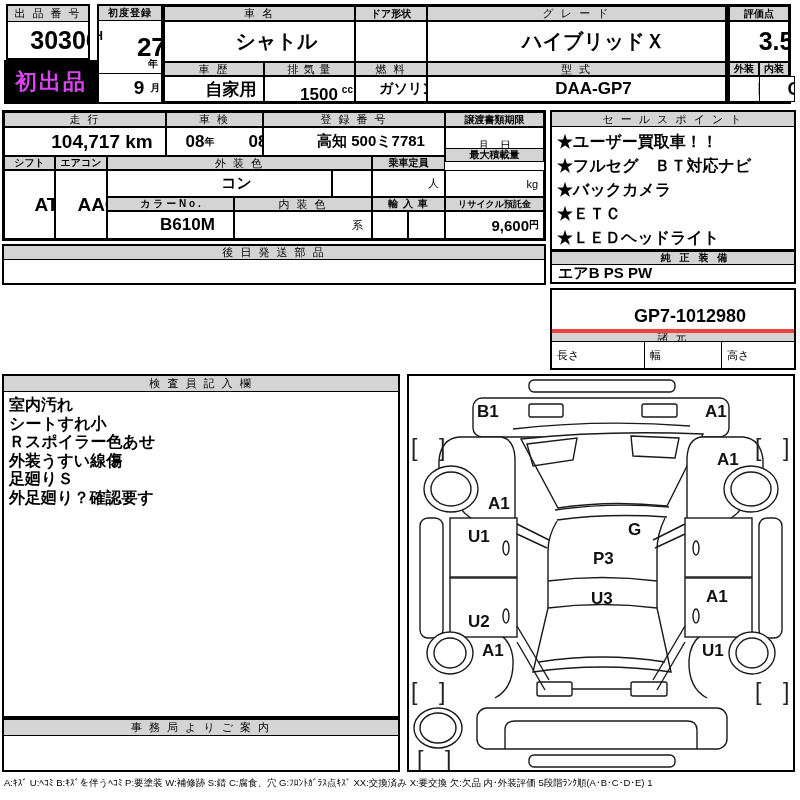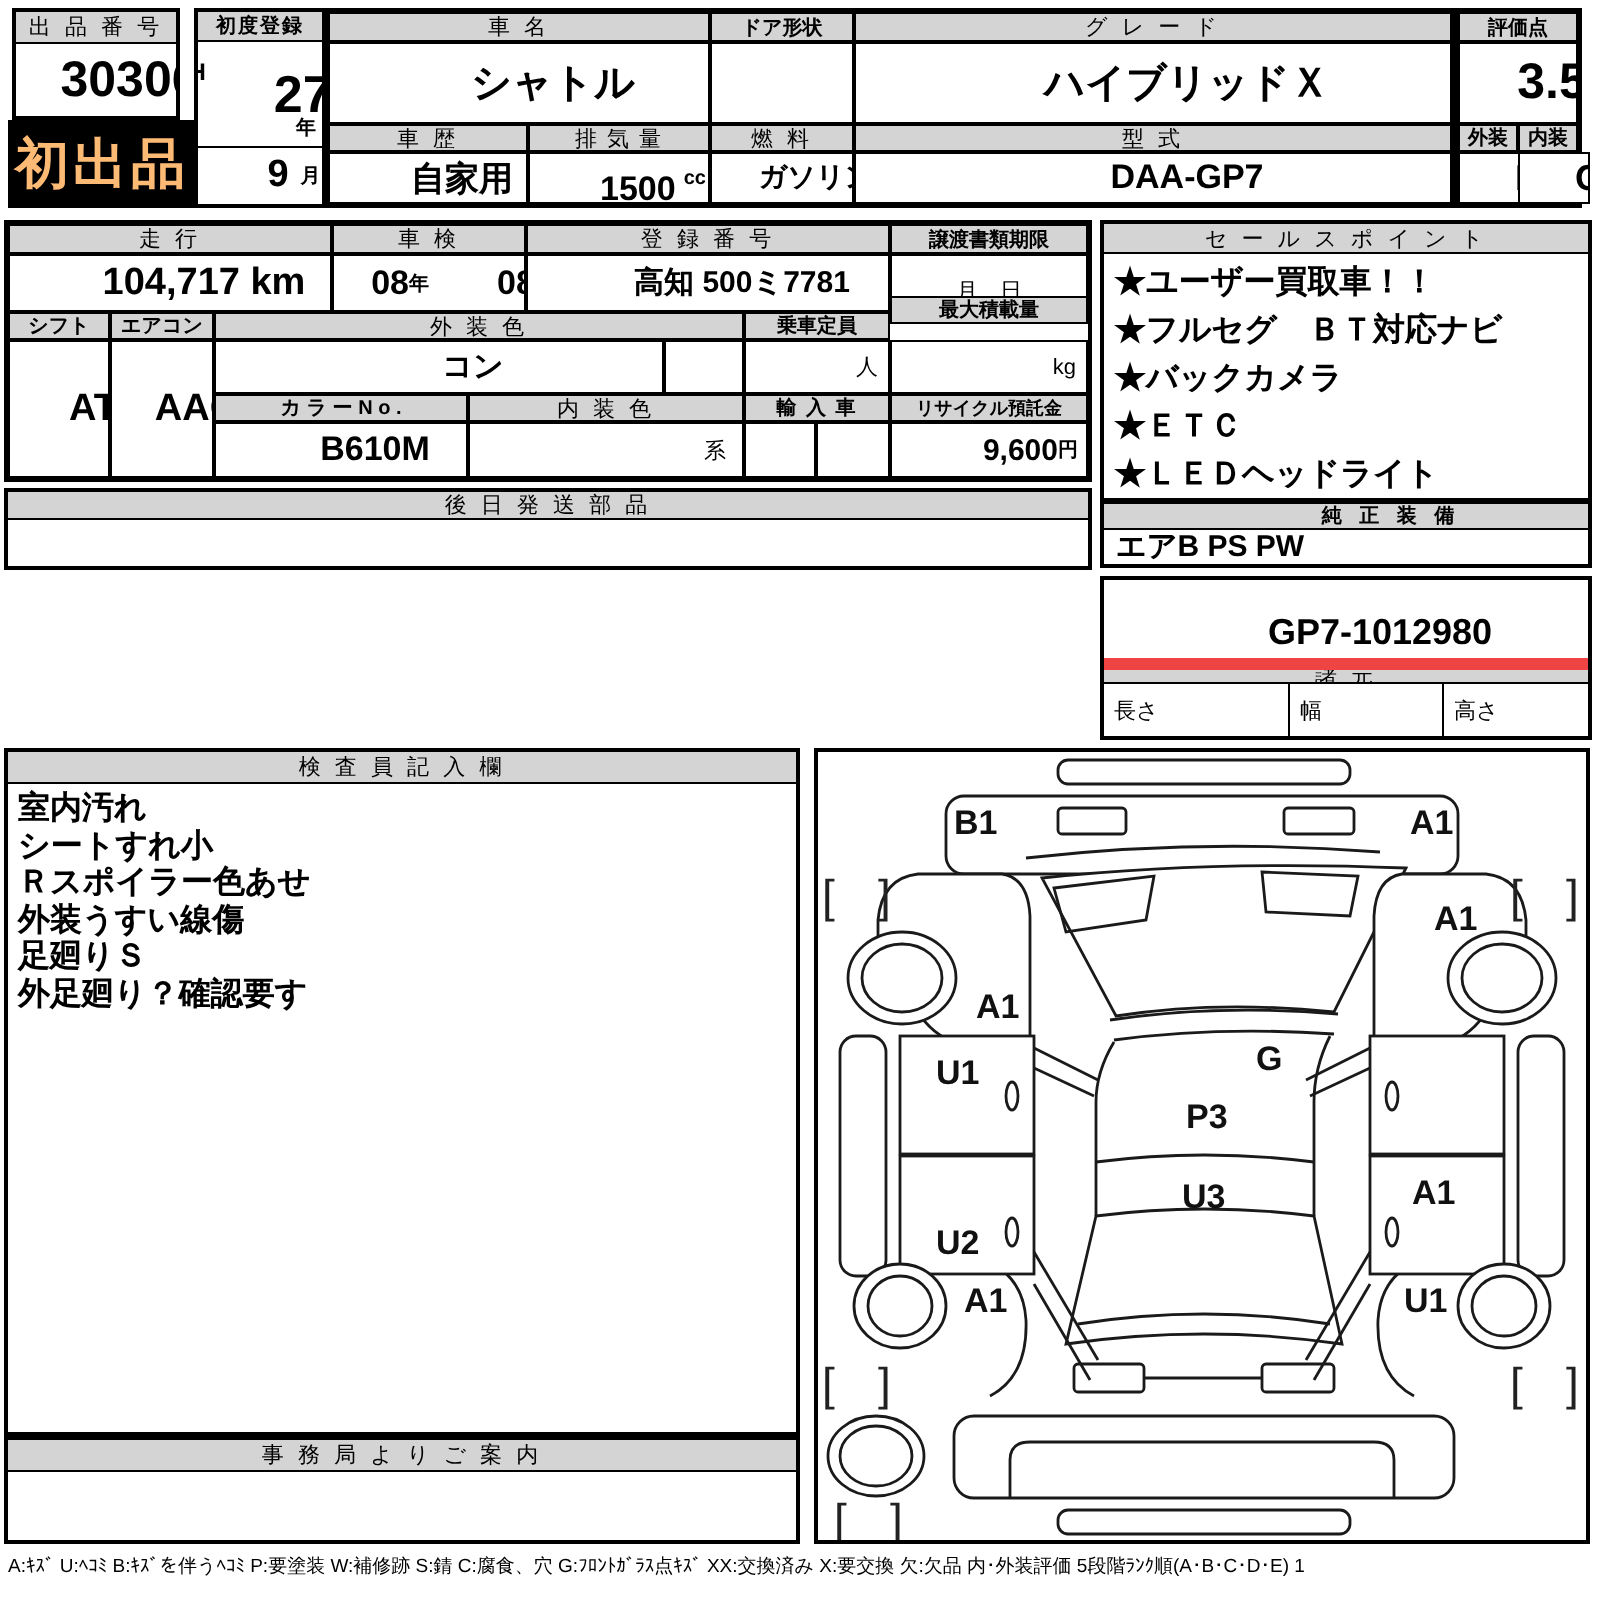--- a/index.html
+++ b/index.html
@@ -9,22 +9,22 @@
   .c{position:absolute;box-sizing:border-box;border:1px solid #000;background:#fff;
      display:flex;align-items:center;justify-content:center;overflow:hidden;white-space:pre;}
   .hdr{background:#d4d4d4;font-size:11px;font-weight:normal;letter-spacing:2px;}
   .hdr10{background:#d4d4d4;font-size:10px;font-weight:bold;letter-spacing:1px;}
   .noborder{border:none;}
   .b{font-weight:bold;padding-left:34px;}
   .left{justify-content:flex-start;}
   .right{justify-content:flex-end;}
   .bottom{align-items:flex-end;}
   .u{font-size:10px;font-weight:bold;}
-  #badge{position:absolute;background:#000;color:#fdba74;display:flex;align-items:center;
-         justify-content:center;font-size:27px;font-weight:bold;letter-spacing:2px;font-family:Liberation Mono, monospace;}
+  #badge{position:absolute;background:#000;color:#d946ef;display:flex;align-items:center;
+         justify-content:center;font-size:22px;font-weight:bold;letter-spacing:2px;font-family:Liberation Mono, monospace;}
   .lines{position:absolute;box-sizing:border-box;padding:3px 5px;font-weight:bold;}
   .lines div{white-space:pre;}
   #legend{position:absolute;font-size:9.5px;white-space:nowrap;letter-spacing:0px;}
   svg text{font-family:"Liberation Sans",sans-serif;}
   .dlabel{font-size:17px;font-weight:bold;fill:#111;}
   .bracket{font-size:23px;fill:#222;font-weight:normal;}
 </style>
 </head>
 <body>
 
@@ -120,21 +120,21 @@
     </div>
   </div>
 
   <div class="box" style="left:550px;top:250px;width:246px;height:34px;">
     <div class="c hdr10 noborder" style="left:0;top:0;width:242px;height:13px;border-bottom:1px solid #000;letter-spacing:3px;padding-left:45px;">純 正 装 備</div>
     <div class="c noborder left b" style="left:0;top:13px;width:242px;height:17px;font-size:15px;padding-left:6px;">エアB PS PW</div>
   </div>
 
   <div class="box" style="left:550px;top:288px;width:246px;height:82px;">
     <div class="c noborder b" style="left:0;top:14px;width:242px;height:25px;font-size:18px;">GP7-1012980</div>
-    <div class="c hdr noborder" style="left:0;top:39px;width:242px;height:13px;border-top:6px solid #ef4444;border-bottom:1px solid #000;">諸 元</div>
+    <div class="c hdr noborder" style="left:0;top:39px;width:242px;height:13px;border-top:4px solid #ef4444;border-bottom:1px solid #000;">諸 元</div>
     <div class="c noborder left" style="left:0;top:52px;width:93px;height:26px;font-size:11px;padding-left:5px;border-right:1px solid #000;">長さ</div>
     <div class="c noborder left" style="left:93px;top:52px;width:77px;height:26px;font-size:11px;padding-left:5px;border-right:1px solid #000;">幅</div>
     <div class="c noborder left" style="left:170px;top:52px;width:72px;height:26px;font-size:11px;padding-left:5px;">高さ</div>
   </div>
 
   <div class="box" style="left:2px;top:374px;width:398px;height:344px;">
     <div class="c hdr noborder" style="left:0;top:0;width:394px;height:16px;border-bottom:1px solid #000;">検 査 員 記 入 欄</div>
     <div class="lines" style="left:0;top:17px;width:394px;font-size:16px;line-height:18.5px;">
       <div>室内汚れ</div>
       <div>シートすれ小</div>

